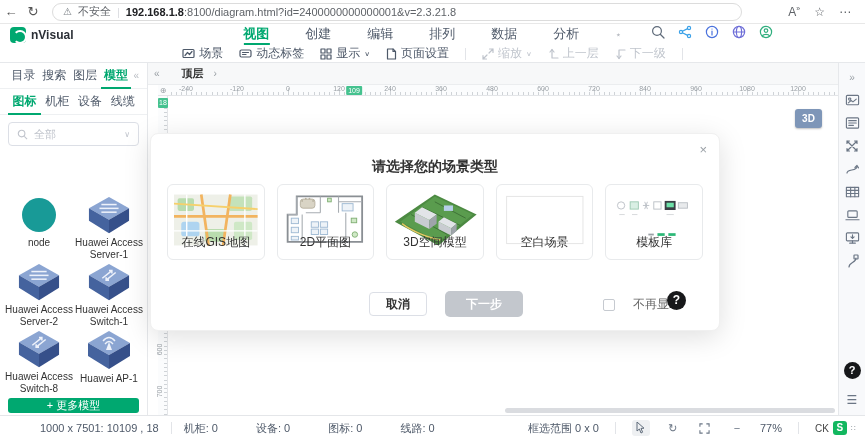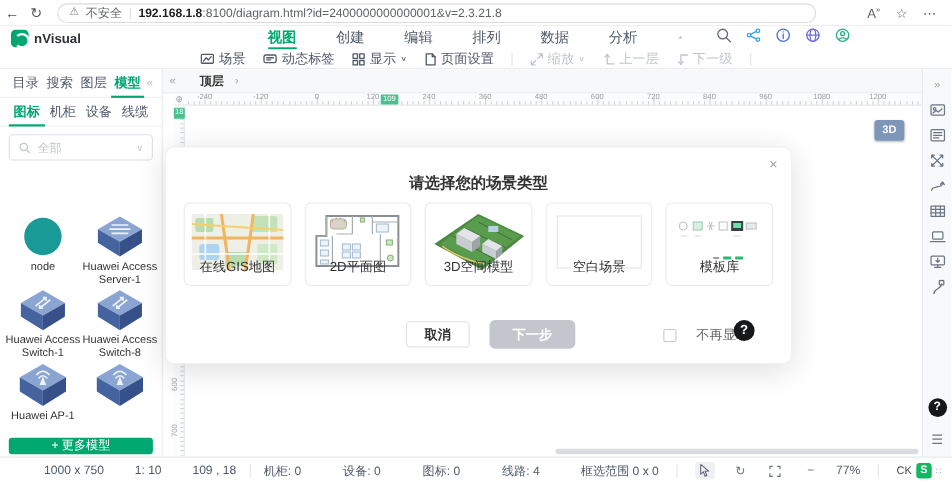--- a/index.html
+++ b/index.html
@@ -114,21 +114,21 @@
   .dont-show { position:absolute; left:452px; top:162px; display:flex; align-items:center; gap:18px; font-size:12px; color:#666; cursor:pointer; }
   .cbx { width:12px; height:12px; border:1px solid #c6cad0; border-radius:2px; background:#fff; }
   .modal-help { position:absolute; left:516px; top:157px; width:19px; height:19px; border-radius:50%; background:#17181a;
     color:#fff; font-weight:bold; font-size:12px; text-align:center; line-height:19px; cursor:pointer; }
 
   
   .status-bar { position:absolute; left:0; right:0; bottom:0; height:25px; background:#fff; border-top:1px solid #e4e6e9;
     display:flex; align-items:center; font-size:11px; color:#4e5969; }
   .sb-item { white-space:nowrap; }
   .sb-div { width:1px; height:12px; background:#e2e4e8; margin:0 12px; }
-  .sb-left { display:flex; gap:28px; padding-left:40px; }
+  .sb-left { display:flex; padding-left:40px; }
   .sb-counts { display:flex; gap:38px; }
   .sb-right { margin-left:auto; display:flex; align-items:center; gap:14px; padding-right:8px; }
   .sb-tool { width:18px; height:16px; display:flex; align-items:center; justify-content:center; color:#6b7685; cursor:pointer; }
   .sb-tool.boxed { background:#eef0f2; border-radius:3px; }
   .ime { display:flex; align-items:center; gap:4px; font-size:10px; color:#444; }
   .ime-s { width:14px; height:14px; background:#12b75f; border-radius:3px; color:#fff; font-weight:bold; font-size:10px;
     text-align:center; line-height:14px; }
   .ime-grid { color:#9aa0a6; font-size:8px; letter-spacing:1px; line-height:7px; }
 </style>
 </head>
@@ -298,20 +298,33 @@
             <polygon points="23,2 44,14 23,26 2,14" fill="#8ba5d2"></polygon>
             <polygon points="2,14 23,26 23,40 2,27" fill="#45639e"></polygon>
             <polygon points="44,14 23,26 23,40 44,27" fill="#36508a"></polygon>
             <g stroke="#eef2fa" stroke-width="1.6">
               <line x1="15" y1="10" x2="31" y2="10"></line>
               <line x1="13" y1="14" x2="33" y2="14"></line>
               <line x1="15" y1="18" x2="31" y2="18"></line>
             </g>
           </svg>
           <div class="model-label">Huawei Access Server-1</div>
+        </div>
+        <div class="model-cell">
+          <svg width="46" height="42" viewBox="0 0 46 42">
+            <polygon points="23,2 44,14 23,26 2,14" fill="#8ba5d2"></polygon>
+            <polygon points="2,14 23,26 23,40 2,27" fill="#45639e"></polygon>
+            <polygon points="44,14 23,26 23,40 44,27" fill="#36508a"></polygon>
+            <g stroke="#eef2fa" stroke-width="1.6">
+              <line x1="15" y1="10" x2="31" y2="10"></line>
+              <line x1="13" y1="14" x2="33" y2="14"></line>
+              <line x1="15" y1="18" x2="31" y2="18"></line>
+            </g>
+          </svg>
+          <div class="model-label">Huawei Access Server-2</div>
         </div>
         <div class="model-cell">
           <svg width="46" height="42" viewBox="0 0 46 42">
             <polygon points="23,2 44,14 23,26 2,14" fill="#8ba5d2"></polygon>
             <polygon points="2,14 23,26 23,40 2,27" fill="#45639e"></polygon>
             <polygon points="44,14 23,26 23,40 44,27" fill="#36508a"></polygon>
             <g stroke="#eef2fa" stroke-width="1.6" fill="none">
               <path d="M16 17 L26 9 M23 9 H26 V12"></path>
               <path d="M30 11 L20 19 M23 19 H20 V16"></path>
             </g>
@@ -787,21 +800,21 @@
   <div class="sb-left">
       <span class="sb-item">1000 x 750</span>
       <span class="sb-item">1: 10</span>
       <span class="sb-item">109 , 18</span>
     </div>
   <div class="sb-div"></div>
   <div class="sb-counts">
       <span class="sb-item">机柜: 0</span>
       <span class="sb-item">设备: 0</span>
       <span class="sb-item">图标: 0</span>
-      <span class="sb-item">线路: 4</span>
+      <span class="sb-item">线路: 0</span>
     </div>
   <div class="sb-right">
     <span class="sb-item">
       <span>框选范围</span> <span>0 x 0</span>
     </span>
     <div class="sb-div" style="margin:0 2px"></div>
     <span class="sb-tool boxed">
       <svg width="10" height="12" viewBox="0 0 10 12">
           <path d="M1 0 L1 9 L3.4 7 L5 11 L6.6 10.2 L5 6.4 L8 6.2 Z" fill="none" stroke="#5f6b7a" stroke-width="1"></path>
         </svg>

